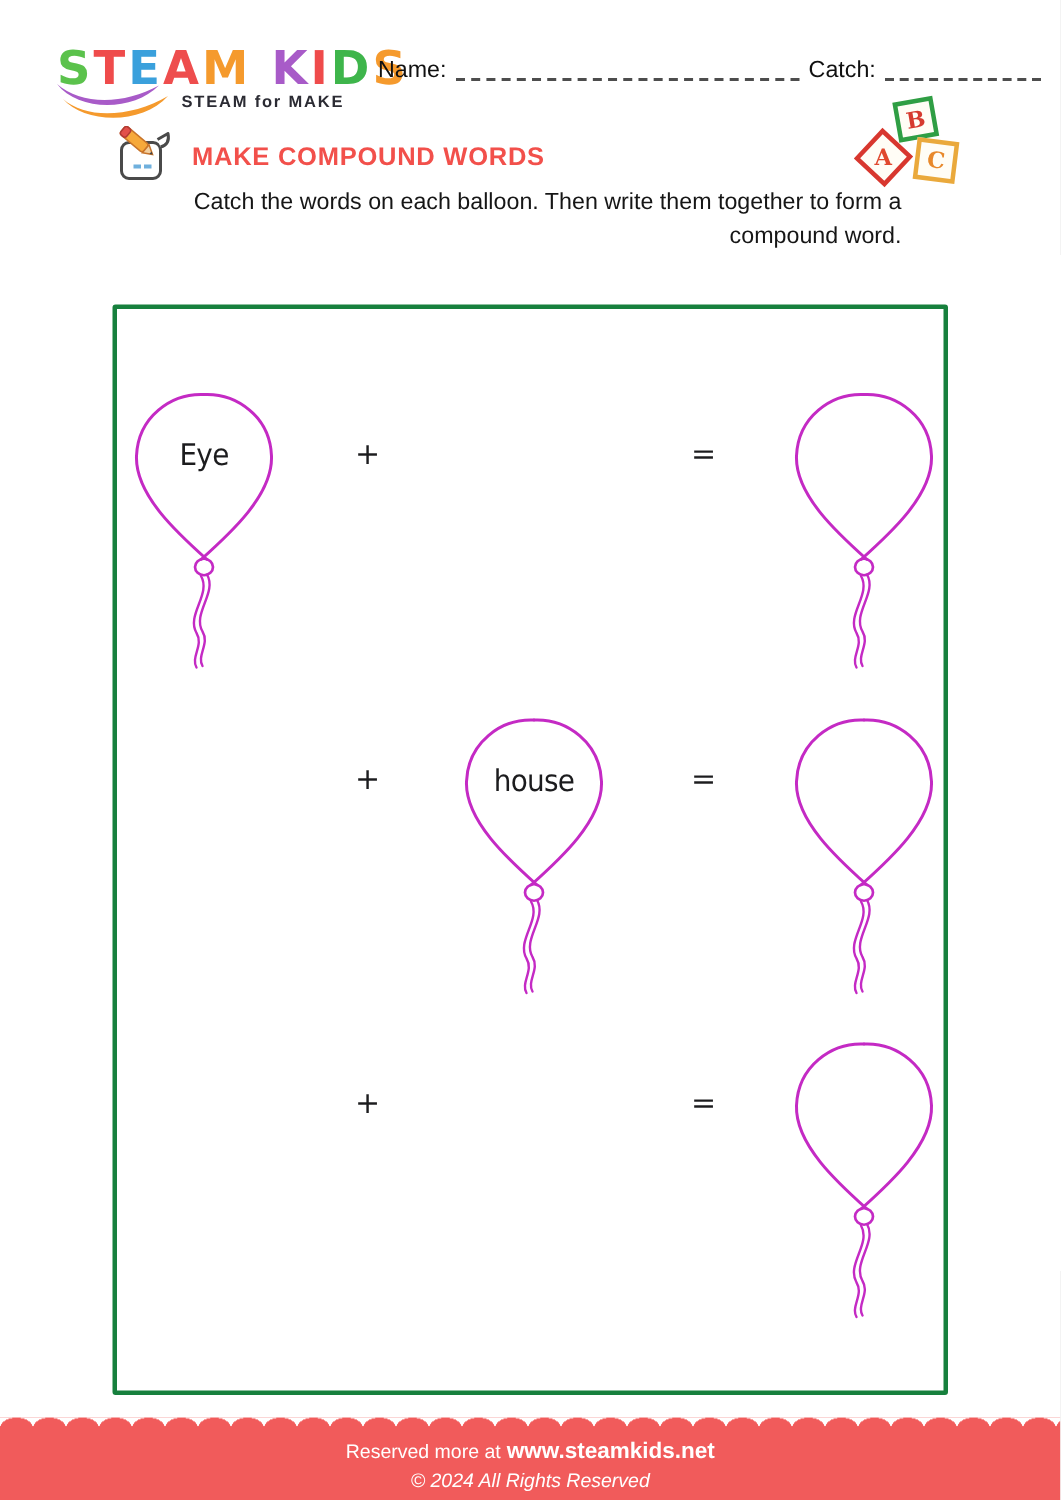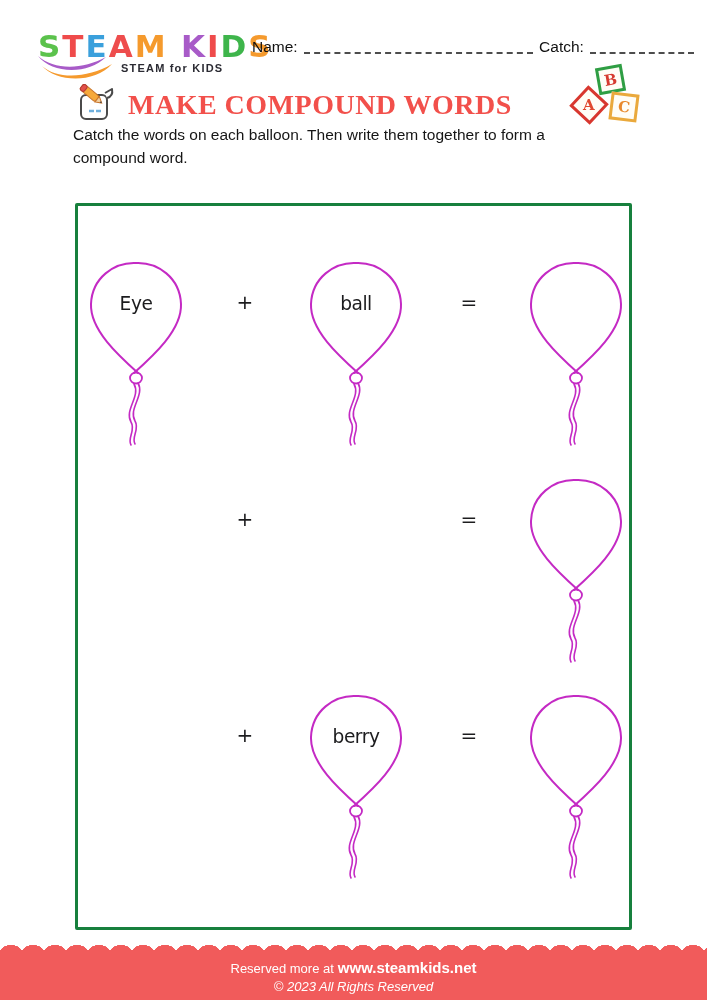--- a/index.html
+++ b/index.html
@@ -16,30 +16,30 @@
   .logo-word + .logo-word { margin-left:10px; }
   .logo-swoosh { position:absolute; left:34px; top:54px; }
   .logo-subtitle { position:absolute; left:121px; top:62px; font-size:11px; font-weight:bold; letter-spacing:1.2px; color:#2b2b33; }
   .name-date { position:absolute; left:252px; top:38px; width:448px; display:flex; align-items:flex-end; font-size:15.5px; color:#111; }
   .fill-line { border-bottom:2px dashed #4d4d4d; height:14px; margin:0 6px 2px 6px; }
   .name-line { width:238px; }
   .date-line { width:108px; }
   
   .title-row { position:absolute; left:74px; top:84px; display:flex; align-items:center; }
   .title-icon { width:44px; height:42px; }
-  .page-title { margin-left:10px; font-size:28px; font-weight:bold; letter-spacing:0.5px; color:var(--title_red); font-family:Liberation Serif, serif; }
+  .page-title { margin-left:10px; font-size:17px; font-weight:bold; letter-spacing:0.5px; color:var(--title_red); font-family:Liberation Sans, sans-serif; }
   
   .abc { position:absolute; left:575px; top:64px; width:84px; height:72px; }
   .block { position:absolute; display:flex; align-items:center; justify-content:center; background:#fffdf6; font-weight:bold; font-size:15px; font-family:"DejaVu Serif", serif; }
   .block-b { left:22px; top:2px;  width:27px; height:27px; border:3px solid; transform:rotate(-10deg); }
   .block-a { left:0px;  top:27px; width:28px; height:28px; border:3px solid; transform:rotate(43deg); }
   .block-a span { transform:rotate(-43deg); }
   .block-c { left:35px; top:29px; width:28px; height:28px; border:3px solid; transform:rotate(7deg); }
   
-  .instructions { position:absolute; left:73px; top:123px; width:528px; font-size:15.5px; line-height:1.5; color:#161616; }
+  .instructions { position:absolute; left:73px; top:123px; width:528px; font-size:15.5px; line-height:1.5; color:#161616;text-align:right; }
   
   .ws-box { position:absolute; left:75px; top:203px; width:557px; height:727px; border:3px solid var(--box_border); border-radius:2px; background:#fff; }
   .row { position:absolute; left:0; width:100%; height:195px; }
   .row-1 { top:52px; } .row-2 { top:269px; } .row-3 { top:485px; }
   .balloon { position:absolute; top:0; width:110px; height:190px; }
   .b1 { left:3px; } .b2 { left:223px; } .b3 { left:443px; }
   .balloon-svg { position:absolute; left:0; top:0; width:110px; height:190px; }
   .balloon-word { position:absolute; left:0; right:0; top:33px; text-align:center; font-size:20px; color:#1c1c1e; letter-spacing:-0.5px; display:block; transform:scaleX(0.93); font-family:"DejaVu Sans", sans-serif; }
   .op { position:absolute; top:32px; width:40px; text-align:center; font-size:20px; color:#1c1c1e; font-family:"DejaVu Sans", sans-serif; }
   .op-plus { left:147px; } .op-eq { left:371px; }
@@ -84,21 +84,21 @@
       <span style="color: rgb(168, 91, 200);">K</span>
       <span style="color: rgb(239, 75, 75);">I</span>
       <span style="color: rgb(62, 181, 75);">D</span>
       <span style="color: rgb(245, 154, 45);">S</span>
     </span>
   </div>
   <svg class="logo-swoosh" width="82" height="28" viewBox="0 0 82 28">
     <path d="M4,2 C20,16 48,16 72,3 C54,21 18,20 4,2 Z" fill="#a85bc8"></path>
     <path d="M8,12 C24,26 54,24 78,10 C60,30 22,28 8,12 Z" fill="#f59a2d"></path>
   </svg>
-  <div class="logo-subtitle">STEAM for KIDS</div>
+  <div class="logo-subtitle">STEAM for MAKE</div>
 
   <div class="name-date">
     <span>Name:</span>
     <span class="fill-line name-line"></span>
     <span>Catch:</span>
     <span class="fill-line date-line"></span>
   </div>
 
   <div class="title-row">
     <svg class="title-icon" viewBox="0 0 44 42">
@@ -132,67 +132,61 @@
   <div class="ws-box">
 
     <div class="row row-1">
       <div class="balloon b1">
         <svg class="balloon-svg" viewBox="0 0 110 190">
             <use href="#balloon-shape"></use>
           </svg>
         <span class="balloon-word">Eye</span>
       </div>
       <span class="op op-plus">+</span>
-      <div class="balloon b2">
-        <svg class="balloon-svg" viewBox="0 0 110 190">
-            <use href="#balloon-shape"></use>
-          </svg>
-        <span class="balloon-word">ball</span>
-      </div>
       <span class="op op-eq">=</span>
       <div class="balloon b3">
         <svg class="balloon-svg" viewBox="0 0 110 190">
             <use href="#balloon-shape"></use>
           </svg>
         <span class="balloon-word"></span>
       </div>
     </div>
 
     <div class="row row-2">
       <span class="op op-plus">+</span>
+      <div class="balloon b2">
+        <svg class="balloon-svg" viewBox="0 0 110 190">
+            <use href="#balloon-shape"></use>
+          </svg>
+        <span class="balloon-word">house</span>
+      </div>
       <span class="op op-eq">=</span>
       <div class="balloon b3">
         <svg class="balloon-svg" viewBox="0 0 110 190">
             <use href="#balloon-shape"></use>
           </svg>
         <span class="balloon-word"></span>
       </div>
     </div>
 
     <div class="row row-3">
       <span class="op op-plus">+</span>
-      <div class="balloon b2">
-        <svg class="balloon-svg" viewBox="0 0 110 190">
-            <use href="#balloon-shape"></use>
-          </svg>
-        <span class="balloon-word">berry</span>
-      </div>
       <span class="op op-eq">=</span>
       <div class="balloon b3">
         <svg class="balloon-svg" viewBox="0 0 110 190">
             <use href="#balloon-shape"></use>
           </svg>
         <span class="balloon-word"></span>
       </div>
     </div>
 
   </div>
 
   <div class="footer">
     <div class="footer-inner">
       <div class="footer-line1">
         <span>Reserved more at</span><a href="#" class="url">www.steamkids.net</a>
       </div>
-      <div class="footer-line2">© 2023 All Rights Reserved</div>
+      <div class="footer-line2">© 2024 All Rights Reserved</div>
     </div>
   </div>
 
 </div>
 
 </body></html>

